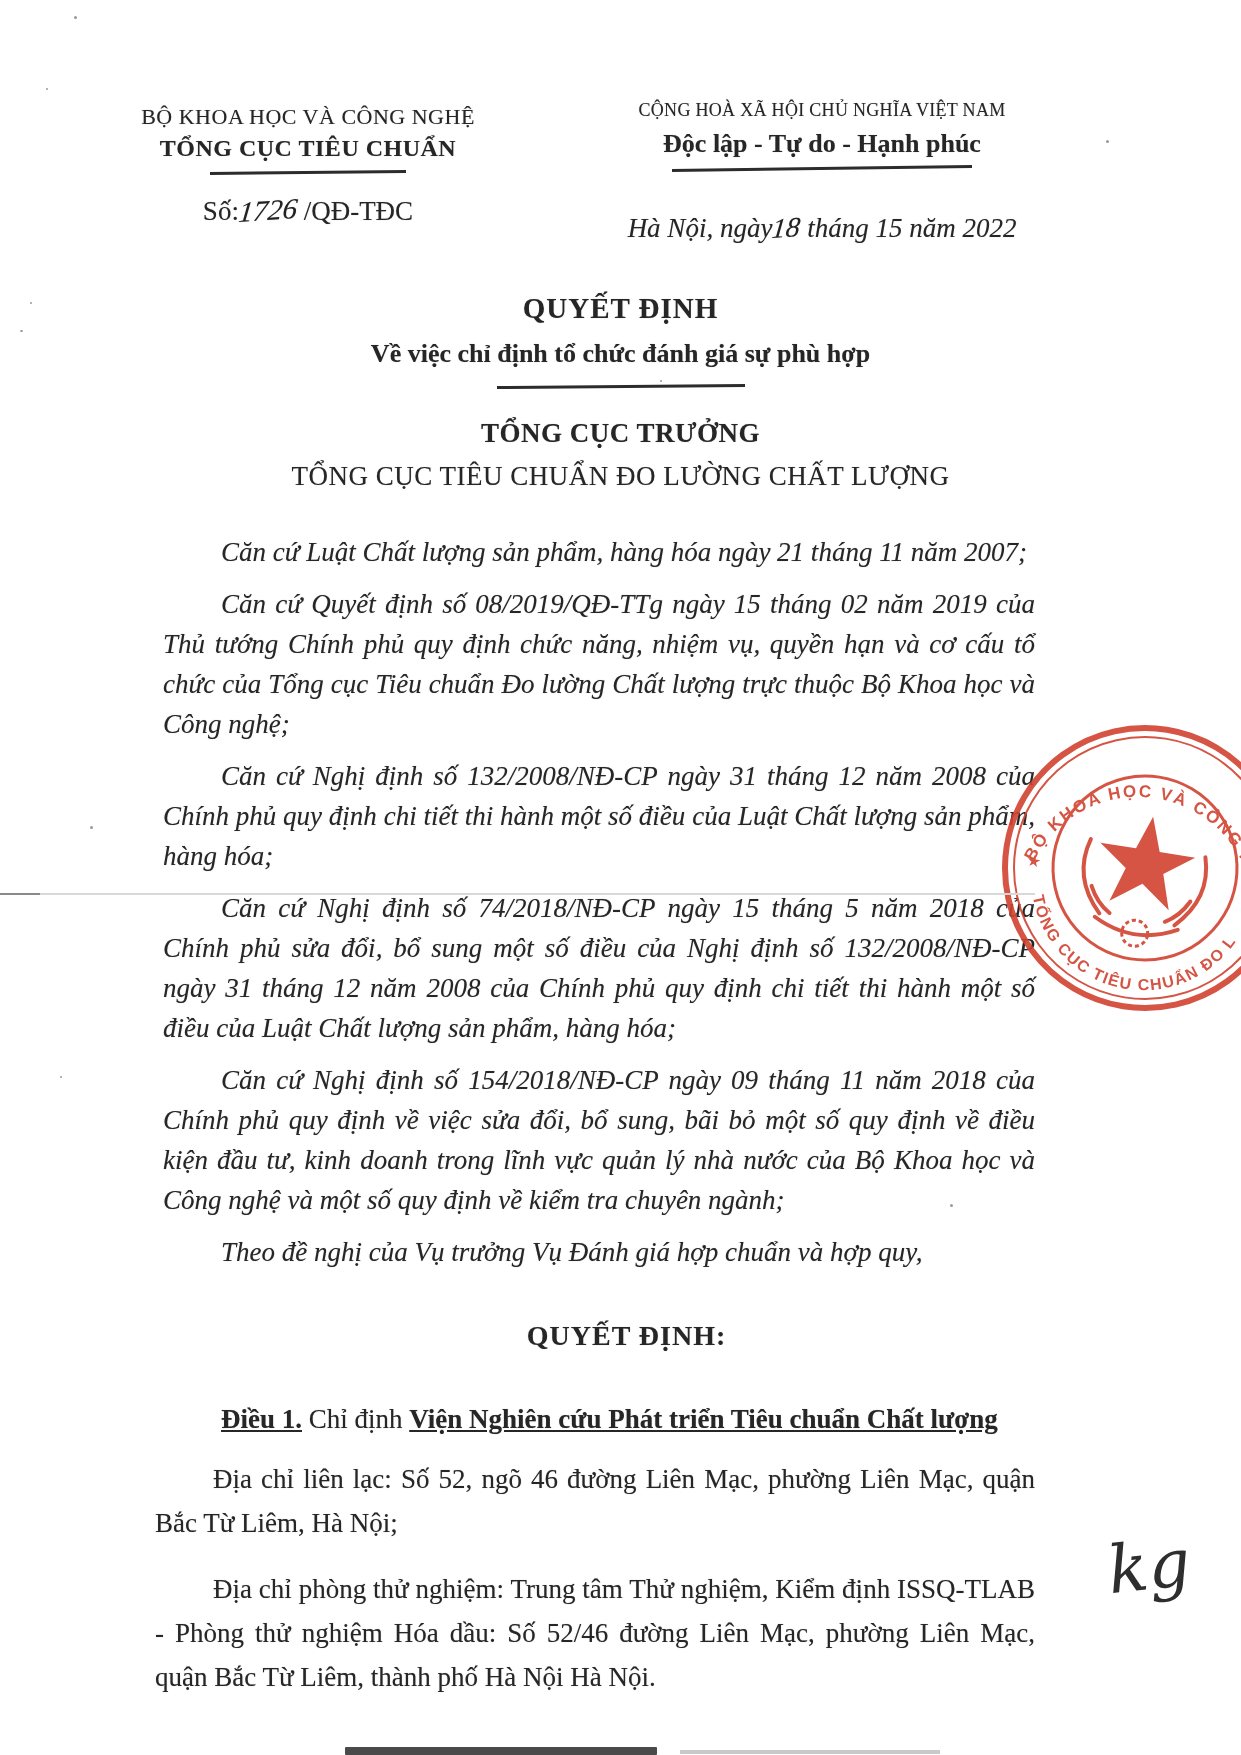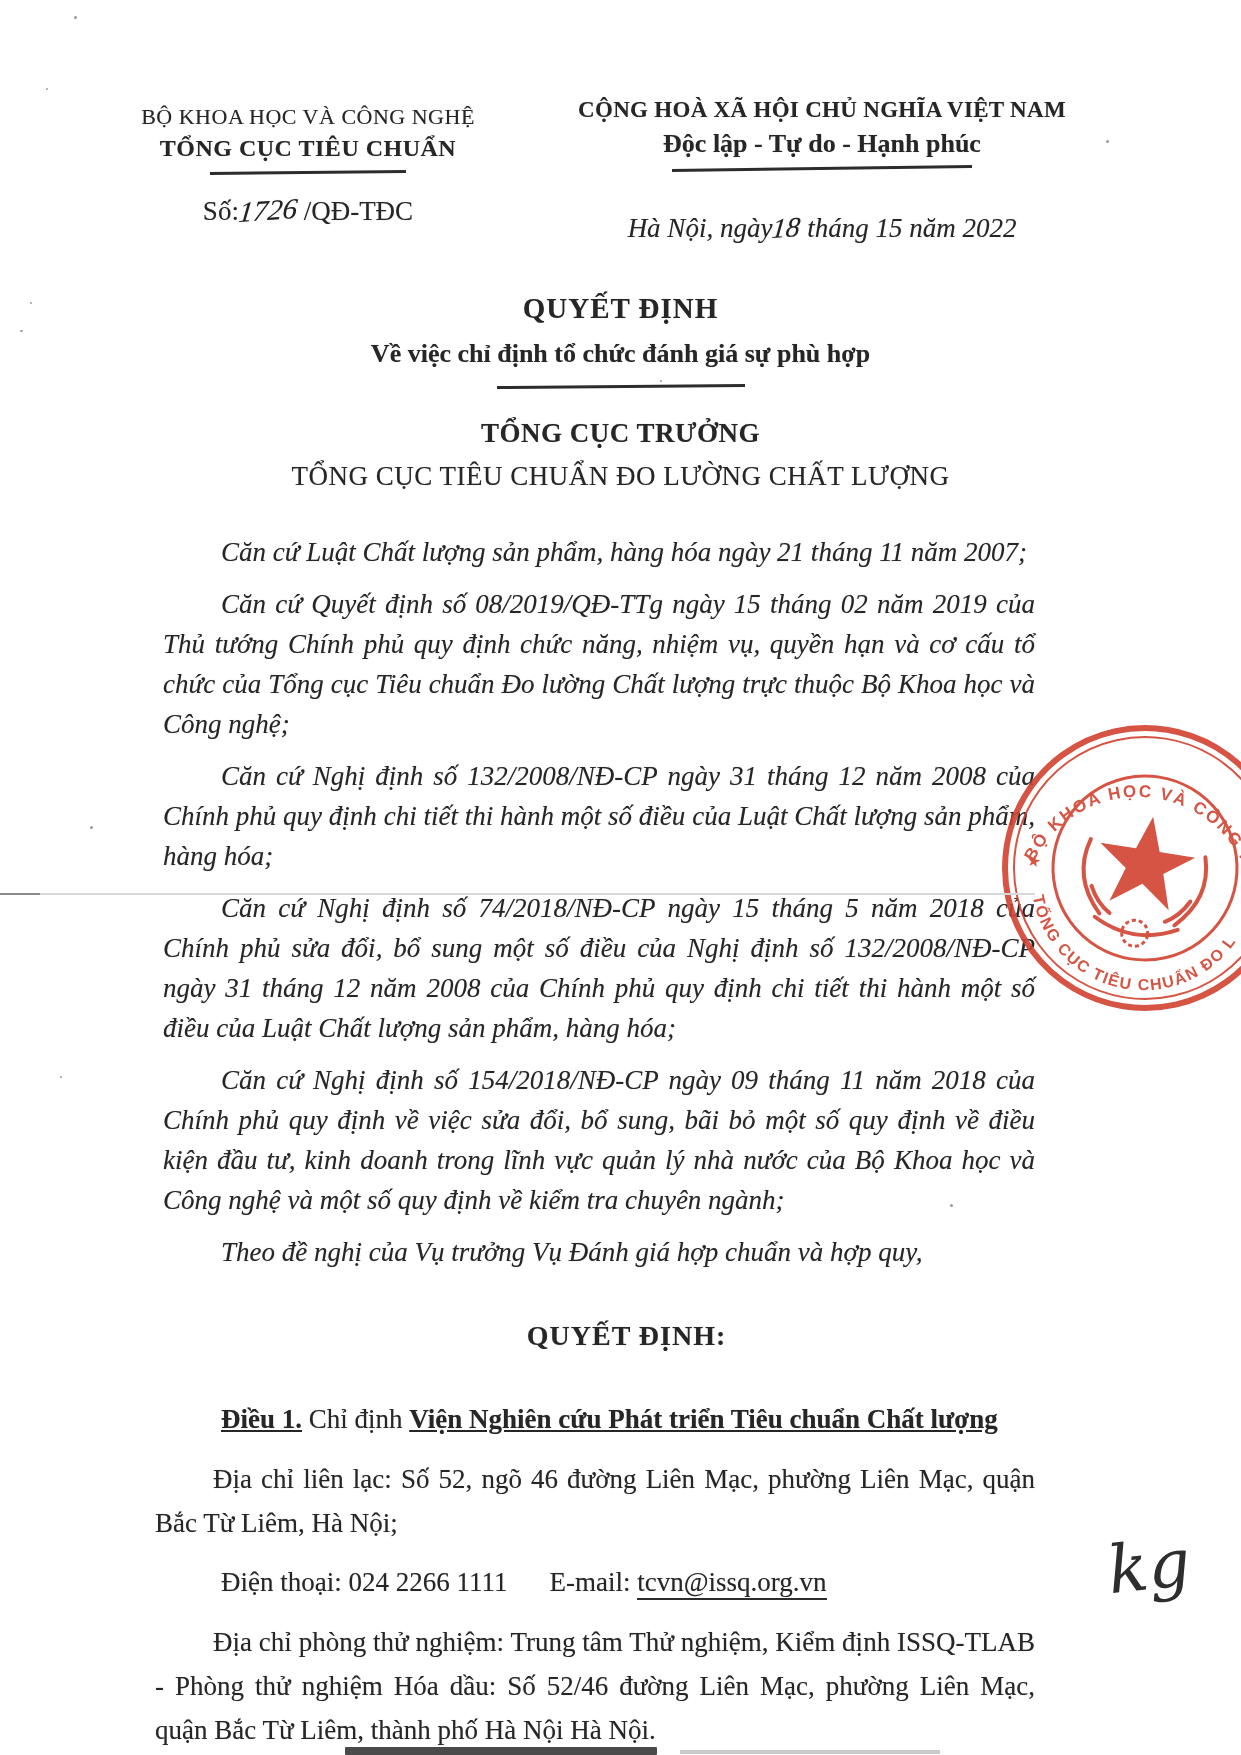--- a/index.html
+++ b/index.html
@@ -13,21 +13,21 @@
   }
   .scan-text{ text-shadow:0 0 1px rgba(50,50,50,.35); }
   
   .header{ display:flex; padding-top:94px; }
   .hdr-left{ width:360px; margin-left:128px; text-align:center; }
   .hdr-right{ width:600px; margin-left:34px; text-align:center; }
   .hl1{ font-size:22px; line-height:30px; letter-spacing:.5px;margin-top:8px; }
   .hl2{ font-size:24px; line-height:32px; font-weight:bold; letter-spacing:.5px; }
   .rule-left{ width:196px; border-bottom:3px solid #2c2c2c; margin:7px auto 0; transform:rotate(-.6deg); }
   .so-line{ margin-top:20px; font-size:27px; }
-  .rl1{ font-size:23px; line-height:32px; font-weight:bold; letter-spacing:.3px; }
+  .rl1{ font-size:18px; line-height:32px; font-weight:normal; letter-spacing:.3px; }
   .rl2{ font-size:26px; line-height:36px; font-weight:bold; }
   .rule-right{ width:300px; border-bottom:3px solid #2c2c2c; margin:5px auto 0; transform:rotate(-.8deg); }
   .date-line{ margin-top:42px; font-size:27px; font-style:italic; }
   .hw{ font-style:italic; display:inline-block; transform:skewX(-10deg) rotate(-4deg); font-size:29px; color:#222; }
   
   .title-block{ text-align:center; margin-top:48px; }
   .t-main{ font-size:29px; font-weight:bold; letter-spacing:1px; }
   .t-sub{ font-size:26px; font-weight:bold; margin-top:14px; }
   .rule-title{ width:248px; border-bottom:3px solid #2c2c2c; margin:16px auto 0; transform:rotate(-.5deg); }
   .issuer{ text-align:center; margin-top:30px; }
@@ -106,23 +106,20 @@
   <p>Theo đề nghị của Vụ trưởng Vụ Đánh giá hợp chuẩn và hợp quy,</p>
 </div>
 
 <div class="decision-heading scan-text">QUYẾT ĐỊNH:</div>
 
 <div class="article-block scan-text">
   <div class="article-title">
     <b>Điều 1.</b><span> Chỉ định </span><b>Viện Nghiên cứu Phát triển Tiêu chuẩn Chất lượng</b>
   </div>
   <p class="addr">Địa chỉ liên lạc: Số 52, ngõ 46 đường Liên Mạc, phường Liên Mạc, quận Bắc Từ Liêm, Hà Nội;</p>
-  <div class="phone-line">
-    <span>Điện thoại: 024 2266 1111</span><span class="email-gap"></span><span>E-mail: </span><span class="email-val">tcvn@issq.org.vn</span>
-  </div>
   <p class="addr">Địa chỉ phòng thử nghiệm: Trung tâm Thử nghiệm, Kiểm định ISSQ-TLAB - Phòng thử nghiệm Hóa dầu: Số 52/46 đường Liên Mạc, phường Liên Mạc, quận Bắc Từ Liêm, thành phố Hà Nội Hà Nội.</p>
 </div>
 
 <svg class="stamp" viewBox="0 0 340 340">
   <g fill="none" stroke="#d14230">
     <circle cx="170" cy="170" r="140" stroke-width="6"></circle>
     <circle cx="170" cy="170" r="131" stroke-width="2"></circle>
     <circle cx="170" cy="170" r="92" stroke-width="3"></circle>
   </g>
 

